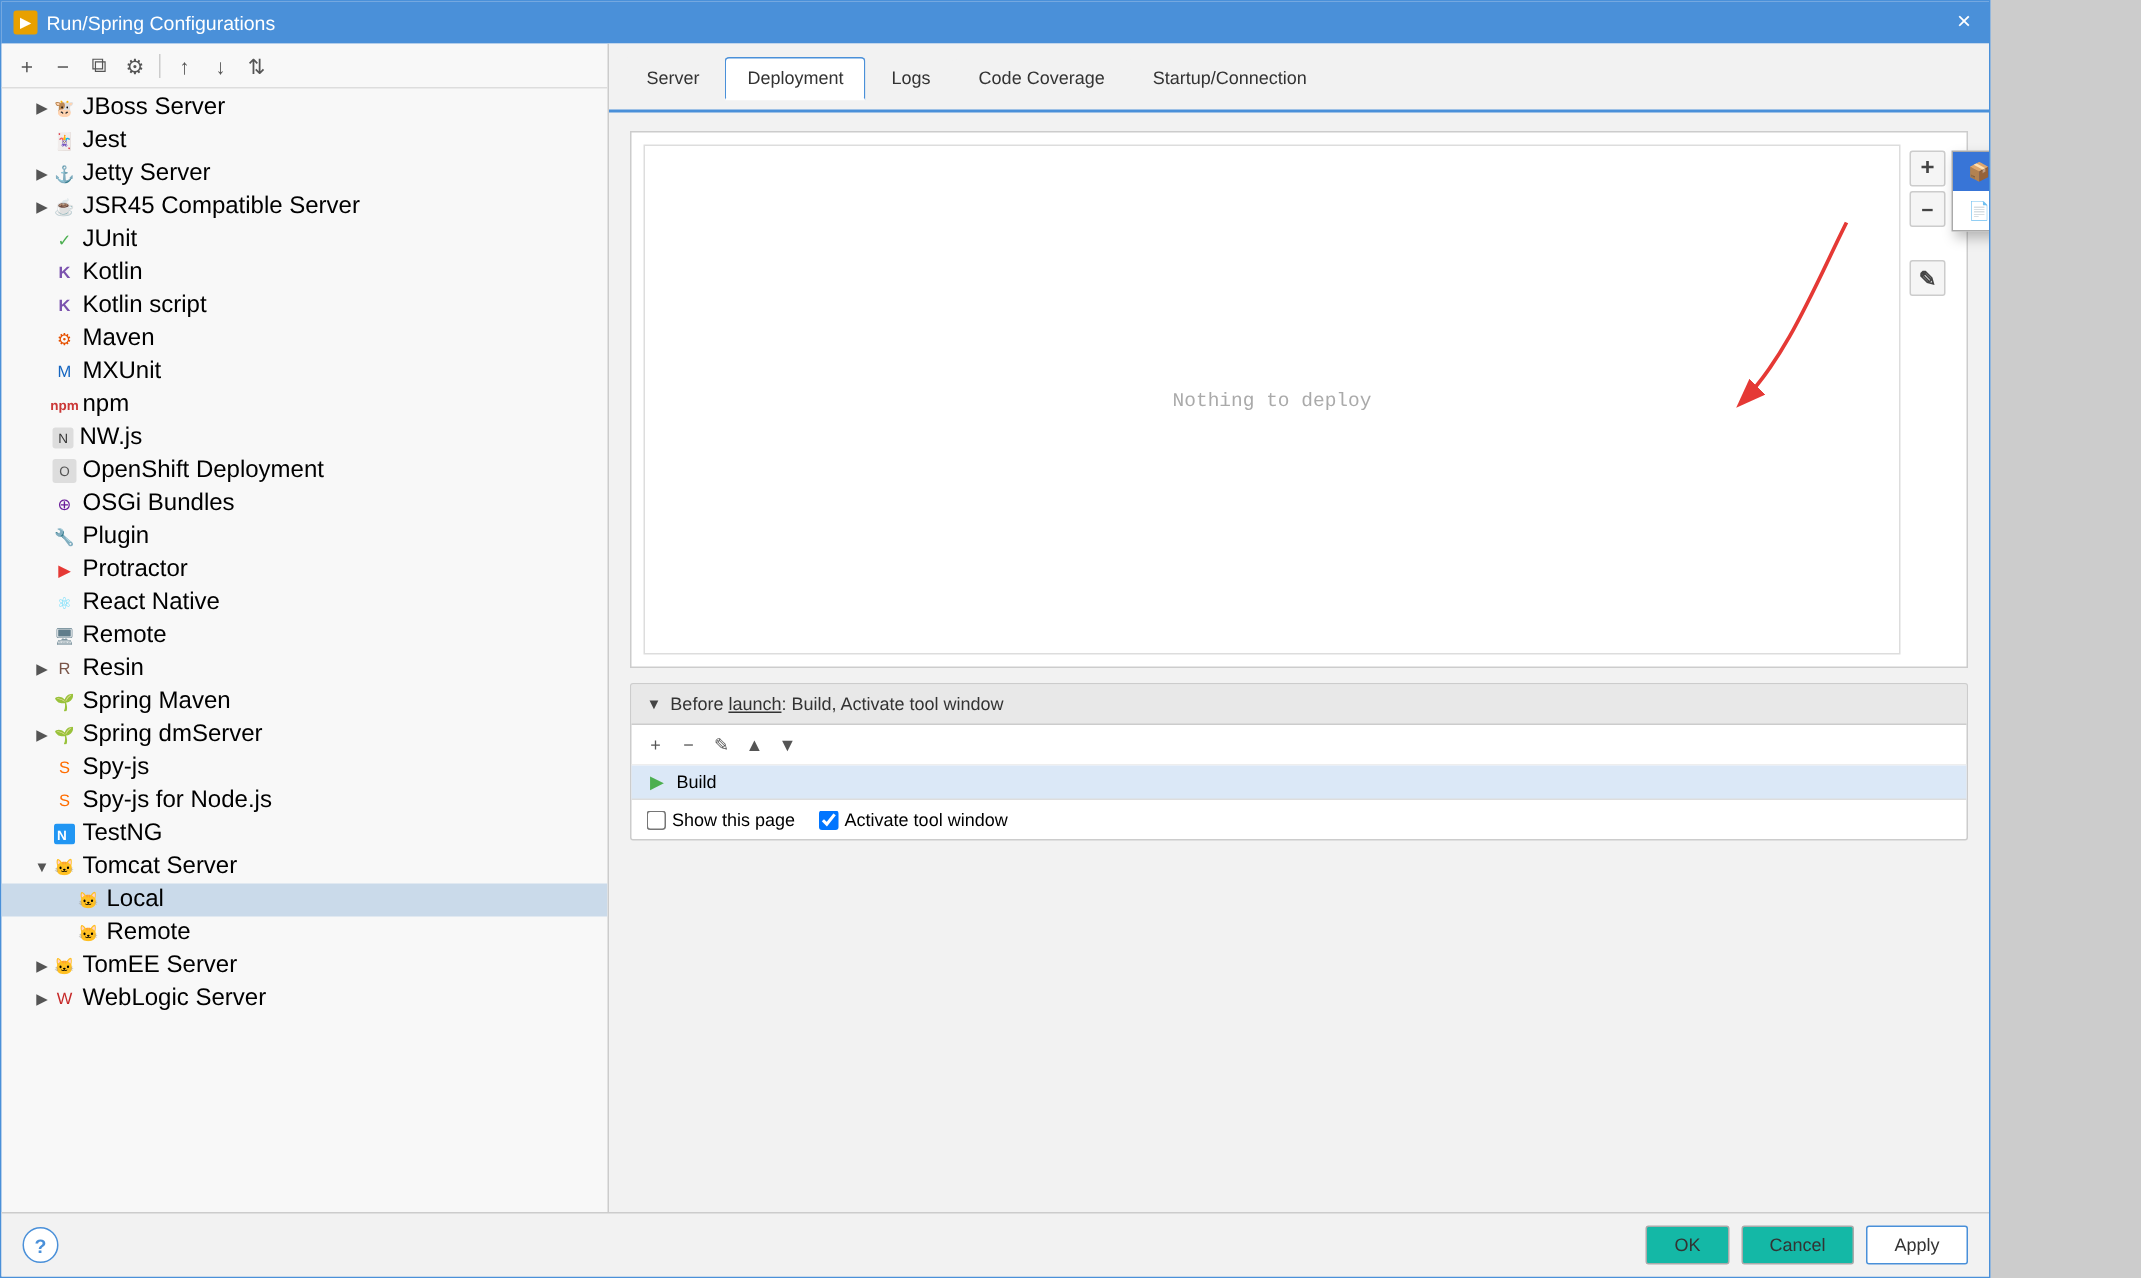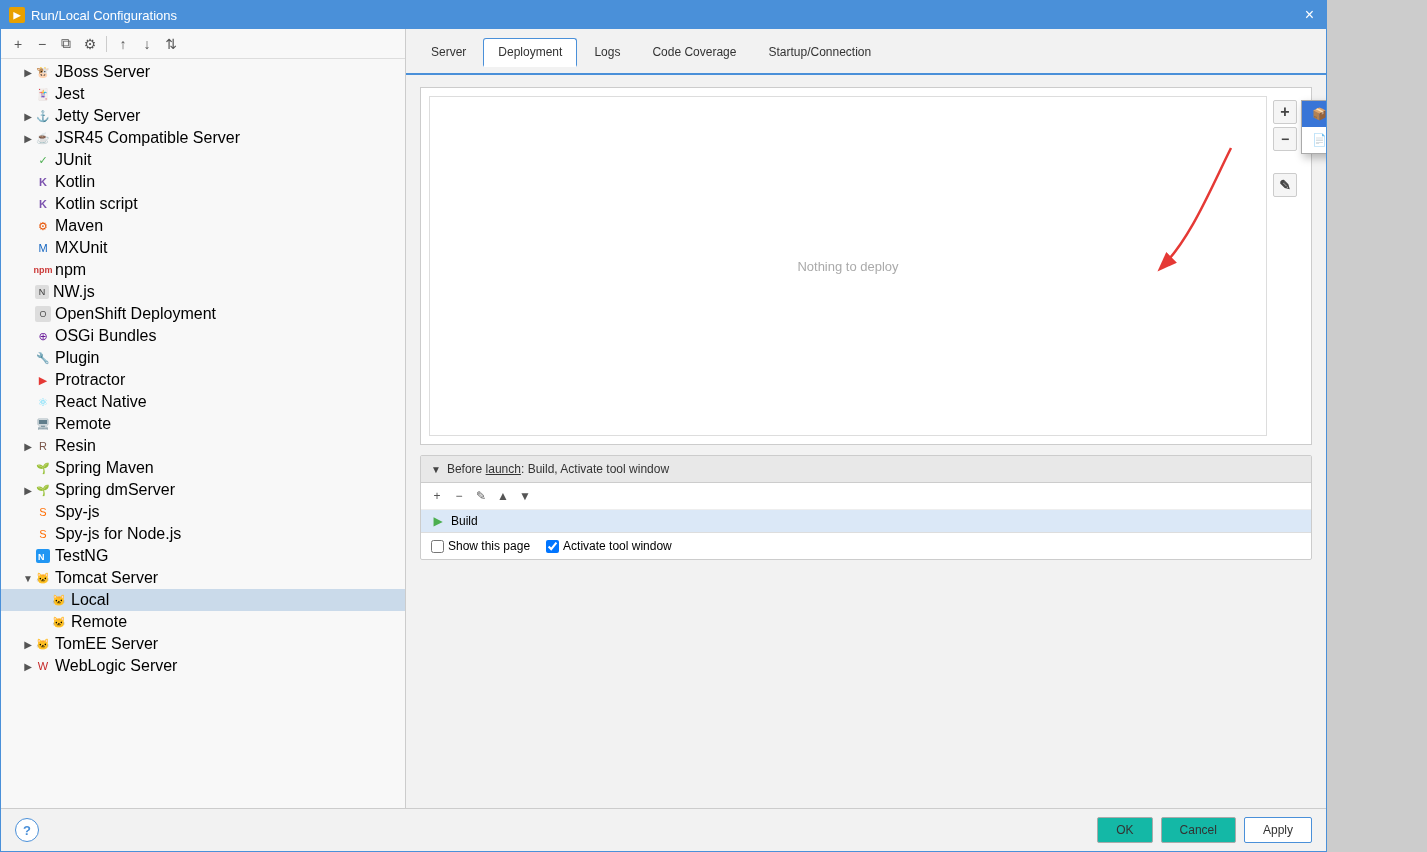--- a/index.html
+++ b/index.html
@@ -180,20 +180,21 @@
 
     .deploy-header {
       font-size: 12px;
       color: #555;
       margin-bottom: 8px;
     }
 
     .nothing-text {
       color: #aaa;
       font-size: 13px;
+      font-family: Liberation Mono, monospace;
     }
 
     .icon-btn-round {
       width: 22px; height: 22px;
       border: 1px solid #ccc;
       background: #f5f5f5;
       cursor: pointer;
       display: flex; align-items: center; justify-content: center;
       font-size: 14px;
       font-weight: bold;
@@ -354,21 +355,21 @@
     }
   </style>
 </head>
 <body>
 
 <div class="dialog">
 
   <div class="title-bar">
     <div class="title-bar-left">
       <div class="title-bar-icon">▶</div>
-      <span class="title-text">Run/Local Configurations</span>
+      <span class="title-text">Run/Spring Configurations</span>
     </div>
     <button class="close-btn">×</button>
   </div>
 
   <div class="main-content">
 
     <div class="left-panel">
       <div class="toolbar">
         <button class="toolbar-btn">+</button>
         <button class="toolbar-btn">−</button>

